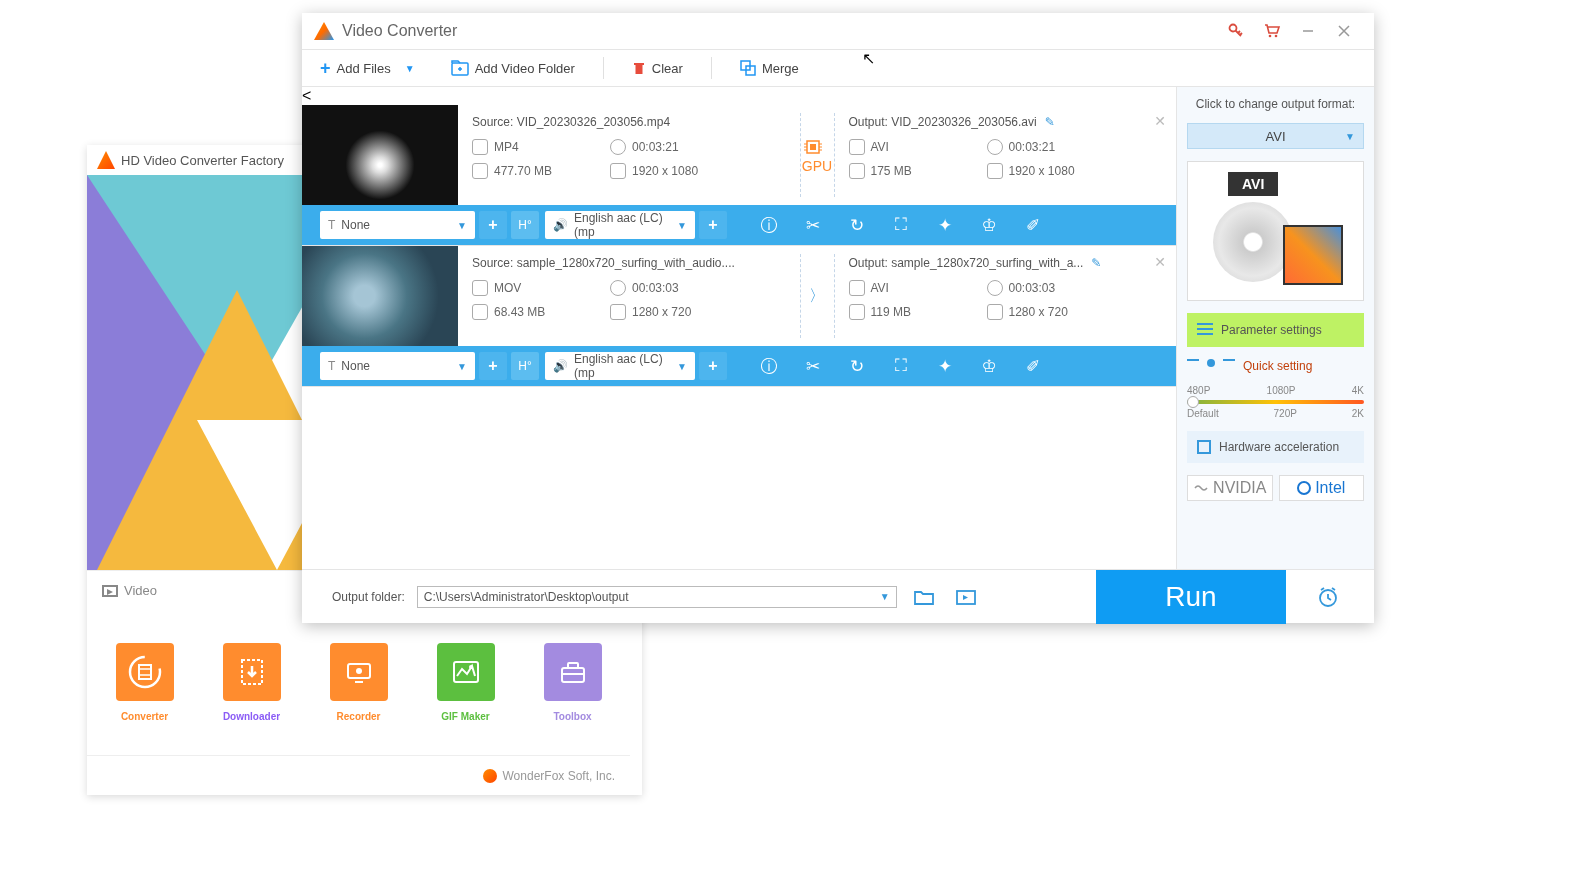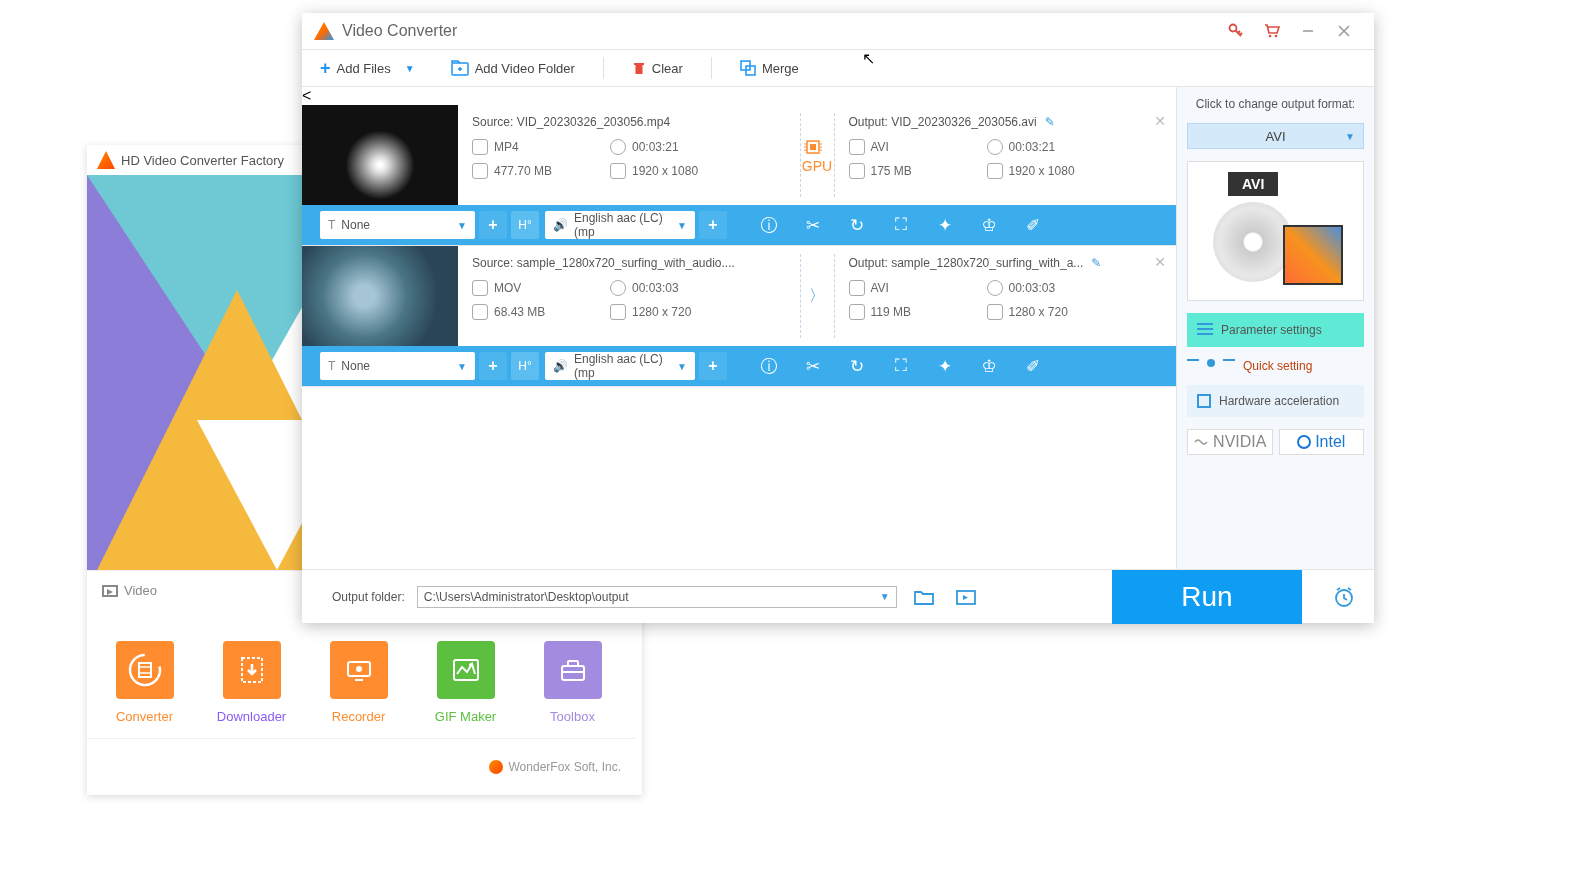--- a/index.html
+++ b/index.html
@@ -13,32 +13,32 @@
 .launcher-hero .tri1{position:absolute;width:0;height:0;border-left:0px solid transparent;border-right:260px solid transparent;border-bottom:395px solid #8b7dd8;left:0;top:0}
 .launcher-hero .tri2{position:absolute;width:0;height:0;border-left:170px solid transparent;border-right:170px solid transparent;border-top:300px solid #6ec9d4;left:-50px;top:0}
 .launcher-hero .tri3{position:absolute;width:0;height:0;border-left:140px solid transparent;border-right:140px solid transparent;border-bottom:280px solid #f5b93e;left:10px;top:115px}
 .launcher-hero .tri4{position:absolute;width:0;height:0;border-left:80px solid transparent;border-right:80px solid transparent;border-top:150px solid #fff;left:110px;top:245px}
 .launcher-tabs{height:40px;border-top:1px solid #eee;display:flex;align-items:center;padding:0 15px;font-size:13px;color:#888}
 .launcher-tabs .tab-icon{width:16px;height:12px;border:2px solid #888;margin-right:6px;position:relative}
 .launcher-tabs .tab-icon::after{content:"";position:absolute;left:3px;top:2px;width:0;height:0;border-left:6px solid #888;border-top:3px solid transparent;border-bottom:3px solid transparent}
 .launcher-tiles{display:flex;padding:15px 10px 0 10px;gap:12px}
 .tile{width:95px;height:115px;display:flex;flex-direction:column;align-items:center;justify-content:center;gap:10px;cursor:pointer}
 .tile-icon{width:58px;height:58px;border-radius:4px;display:flex;align-items:center;justify-content:center}
-.tile-label{font-size:13px;font-weight:400}
+.tile-label{font-size:10px;font-weight:700}
 .tile.converter .tile-icon{background:#ff8c2e}
 .tile.converter .tile-label{color:#ff8c2e}
 .tile.downloader .tile-icon{background:#ff8c2e}
 .tile.downloader .tile-label{color:#8b5cf6}
 .tile.recorder .tile-icon{background:#ff8c2e}
 .tile.recorder .tile-label{color:#ff8c2e}
 .tile.gif .tile-icon{background:#5cbf3f}
 .tile.gif .tile-label{color:#5cbf3f}
 .tile.toolbox .tile-icon{background:#a38be0}
 .tile.toolbox .tile-label{color:#a38be0}
-.launcher-footer{position:absolute;bottom:0;left:0;right:6px;height:57px;border-top:1px solid #eee;display:flex;align-items:center;justify-content:flex-end;padding:0 15px;font-size:12px;color:#999;gap:6px}
+.launcher-footer{position:absolute;bottom:0;left:0;right:12px;height:40px;border-top:1px solid #eee;display:flex;align-items:center;justify-content:flex-end;padding:0 15px;font-size:12px;color:#999;gap:6px}
 .launcher-footer .fox{width:14px;height:14px;background:linear-gradient(135deg,#ff8c00,#ff4500);border-radius:50%}
 
 
 .conv{position:absolute;left:302px;top:13px;width:1072px;height:610px;background:#fff;box-shadow:0 3px 15px rgba(0,0,0,.25);display:flex;flex-direction:column}
 .titlebar{height:36px;display:flex;align-items:center;padding:0 12px;font-size:16px;color:#666}
 .titlebar .logo{width:20px;height:18px;margin-right:8px;background:linear-gradient(135deg,#ff8c00,#ff6b00,#2196f3);clip-path:polygon(50% 0,100% 100%,0 100%)}
 .titlebar-spacer{flex:1}
 .titlebar-btn{width:36px;height:28px;display:flex;align-items:center;justify-content:center;cursor:pointer;color:#da4c3e}
 .titlebar-btn.win{color:#999}
 .cursor{position:absolute;left:560px;top:36px;font-size:16px;color:#000;pointer-events:none}
@@ -89,38 +89,38 @@
 .tool-spacer{width:20px}
 
 
 .side-label{text-align:center;color:#555;font-size:12px}
 .format-sel{background:#d4e9f9;border:1px solid #b5d8f0;height:26px;display:flex;align-items:center;justify-content:center;position:relative;cursor:pointer;font-size:13px;color:#444}
 .format-sel .chev{position:absolute;right:8px;color:#3498db;font-size:10px}
 .format-img{background:#fff;border:1px solid #ddd;height:140px;display:flex;align-items:center;justify-content:center;cursor:pointer;position:relative}
 .avi-disc{width:80px;height:80px;background:radial-gradient(circle,#fff 15%,#ccc 18%,#e8e8e8 60%,#ccc 100%);border-radius:50%;position:absolute;left:25px;top:40px}
 .avi-label{position:absolute;top:10px;left:40px;background:#333;color:#fff;padding:4px 14px;font-size:14px;font-weight:bold}
 .avi-clips{position:absolute;right:20px;bottom:15px;width:60px;height:60px;background:linear-gradient(45deg,#ff6b35,#f7931e,#4a90d9);border:2px solid #333}
-.param-btn{background:#5eead4;height:34px;display:flex;align-items:center;padding:0 10px;cursor:pointer;color:#555;gap:8px}
+.param-btn{background:#bef264;height:34px;display:flex;align-items:center;padding:0 10px;cursor:pointer;color:#555;gap:8px}
 .param-icon{width:16px;height:14px;background:repeating-linear-gradient(#3498db,#3498db 2px,transparent 2px,transparent 5px)}
 .quick-label{display:flex;gap:8px;color:#c2410c}
 .quick-dot{width:8px;height:8px;background:#3498db;border-radius:50%}
 .quick-line{width:12px;height:2px;background:#3498db}
 .slider-box{font-size:10px;color:#888}
 .slider-ticks{display:flex;justify-content:space-between;margin-bottom:3px}
 .slider-track{height:4px;background:linear-gradient(90deg,#7cb342 0%,#ffc107 50%,#ff5722 100%);border-radius:2px;position:relative;margin:4px 0}
 .slider-thumb{position:absolute;left:0;top:-4px;width:12px;height:12px;background:#fff;border:1px solid #aaa;border-radius:50%}
 .slider-ticks2{display:flex;justify-content:space-between}
 .hw-btn{background:#e8f2fb;height:32px;display:flex;align-items:center;padding:0 10px;gap:8px;color:#555;cursor:pointer}
 .hw-icon{width:14px;height:14px;border:2px solid #3498db}
 .chips{display:flex;gap:6px}
 .chip{flex:1;background:#fff;border:1px solid #ddd;height:26px;display:flex;align-items:center;justify-content:center;gap:4px;font-size:16px;color:#888}
 .chip .dot{width:14px;height:14px;border-radius:50%}
 
 
-.bottom{height:54px;border-top:1px solid #e5e5e5;display:flex;align-items:center;padding:0 0 0 30px;font-size:12px;color:#555;gap:12px}
+.bottom{height:54px;border-top:1px solid #e5e5e5;display:flex;align-items:center;padding:0 16px 0 30px;font-size:12px;color:#555;gap:12px}
 .out-input{flex:0 0 480px;height:22px;border:1px solid #bbb;padding:0 6px;background:#fff;display:flex;align-items:center;position:relative;font-size:12px}
 .out-input .chev{position:absolute;right:6px;color:#3498db;font-size:10px}
 .bot-icon{width:30px;height:26px;display:flex;align-items:center;justify-content:center;color:#3498db;font-size:20px;cursor:pointer}
 .run-btn{margin-left:auto;width:190px;height:54px;background:#0f9cf3;color:#fff;font-size:28px;font-weight:500;display:flex;align-items:center;justify-content:center;cursor:pointer}
 .alarm{width:60px;height:54px;display:flex;align-items:center;justify-content:center;color:#3498db;font-size:22px;cursor:pointer}
 
 svg{display:block}
 </style>
 </head>
 <body>
@@ -459,20 +459,35 @@
       <div class="param-btn">
         <span class="param-icon"></span>
         <span>Parameter settings</span>
       </div>
       <div class="quick-label">
         <span class="quick-line"></span>
           <span class="quick-dot"></span>
           <span class="quick-line"></span>
         <span>Quick setting</span>
       </div>
+      <div class="slider-box">
+        <div class="slider-ticks">
+          <span>480P</span>
+          <span>1080P</span>
+          <span>4K</span>
+        </div>
+        <div class="slider-track">
+            <div class="slider-thumb"></div>
+          </div>
+        <div class="slider-ticks2">
+          <span>Default</span>
+          <span>720P</span>
+          <span>2K</span>
+        </div>
+      </div>
       <div class="hw-btn">
         <span class="hw-icon"></span>
         <span>Hardware acceleration</span>
       </div>
       <div class="chips">
         <div class="chip">
             <svg width="16" height="12">
               <path d="M2 6 Q5 2 8 6 Q11 10 14 6" fill="none" stroke="#999" stroke-width="1.5"></path>
             </svg>
             <span>NVIDIA</span>

